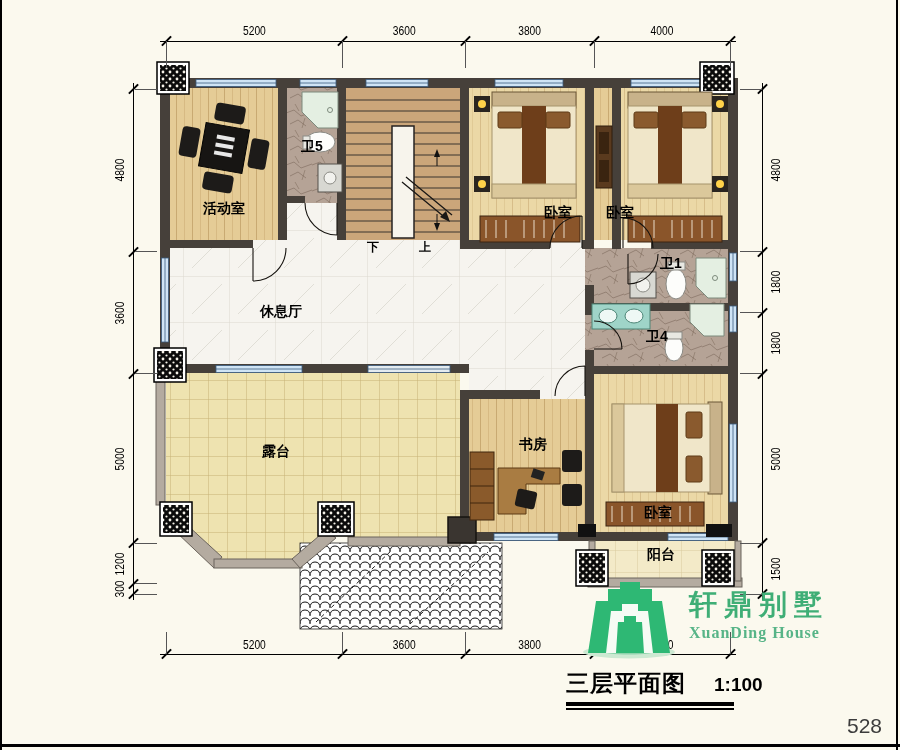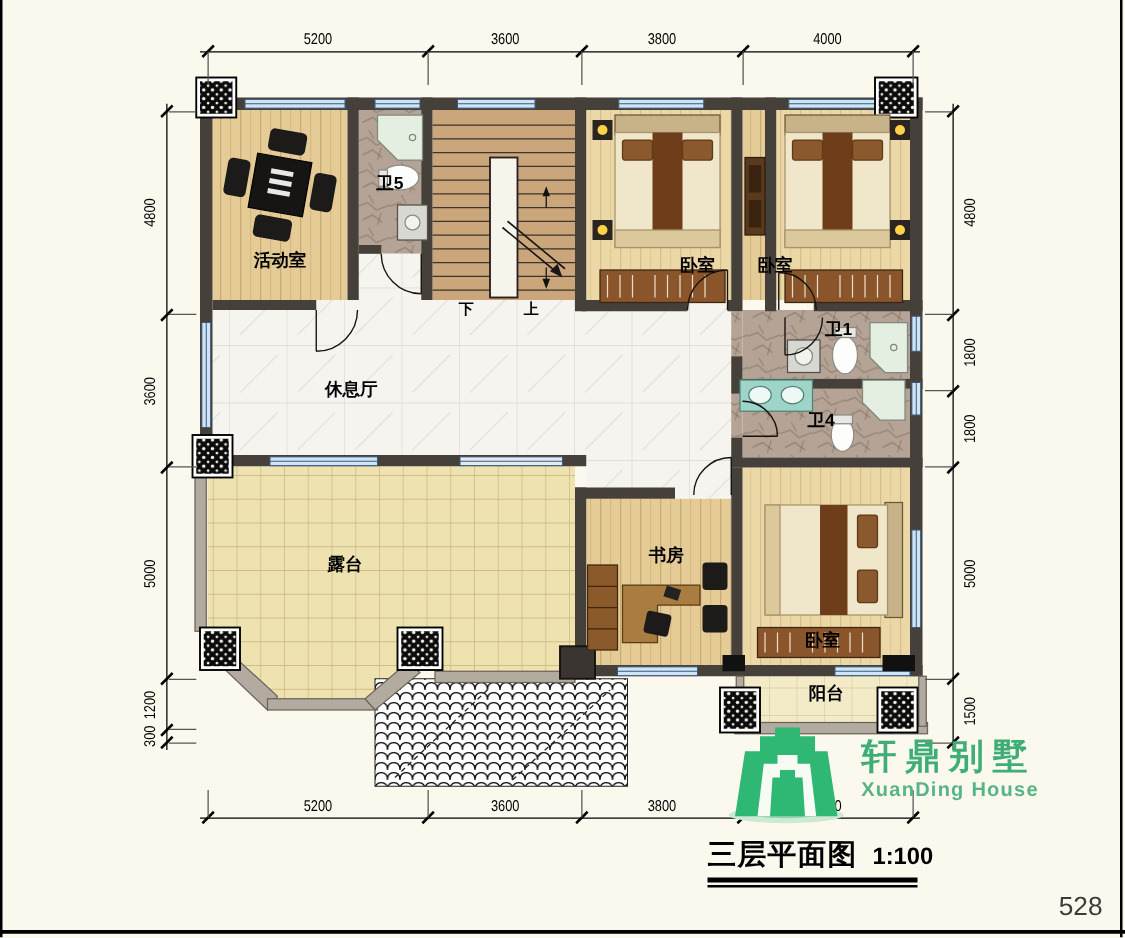--- a/index.html
+++ b/index.html
@@ -9,25 +9,25 @@
   #dims{position:absolute;left:0;top:4px;width:852px;height:750px;z-index:2;pointer-events:none;}
   .dim-line{position:absolute;background:#000;}
   .dim-tick{position:absolute;width:13px;height:2px;background:#000;transform:rotate(-45deg);}
   .dim-ext{position:absolute;background:#555;}
   .dim-label{position:absolute;color:#000;font-size:12.5px;font-family:"Liberation Sans",sans-serif;
              white-space:nowrap;}
   .dim-label.h{text-align:center;transform:scaleX(.82);transform-origin:center;}
   .rlabel{font:700 14px "Liberation Sans",sans-serif;fill:#000;text-anchor:middle;}
   .slabel{font:700 12px "Liberation Sans",sans-serif;fill:#000;text-anchor:middle;}
   #logo{position:absolute;left:583px;top:580px;z-index:6;display:flex;align-items:flex-start;}
-  #logo-text{margin-left:6px;margin-top:10px;}
+  #logo-text{margin-left:6px;margin-top:10px;font-family:Liberation Serif, serif;}
   #logo-cn{font-size:28px;font-weight:700;color:#3fae76;letter-spacing:7px;line-height:1.1;}
   #logo-en{font-size:16px;font-weight:700;color:#57b487;letter-spacing:1px;margin-top:3px;}
   #titleblock{position:absolute;left:566px;top:668px;z-index:7;width:175px;}
-  #title-row{display:flex;align-items:baseline;gap:12px;color:#000;white-space:nowrap;}
+  #title-row{display:flex;align-items:baseline;gap:28px;color:#000;white-space:nowrap;}
   #plan-title{font-size:23px;font-weight:800;letter-spacing:1px;}
   #plan-scale{font-size:19px;font-weight:800;}
   #ul1{height:4px;background:#000;width:168px;margin-top:3px;}
   #ul2{height:2px;background:#000;width:168px;margin-top:2px;}
   #area-note{font-size:12.5px;font-weight:700;color:#000;margin-top:5px;letter-spacing:0;}
   #page-number{position:absolute;right:18px;top:714px;font-size:21px;color:#3c3c3c;z-index:7;margin-left:20px;}
   .border{position:absolute;background:#000;z-index:8;}
 </style>
 </head>
 <body>

